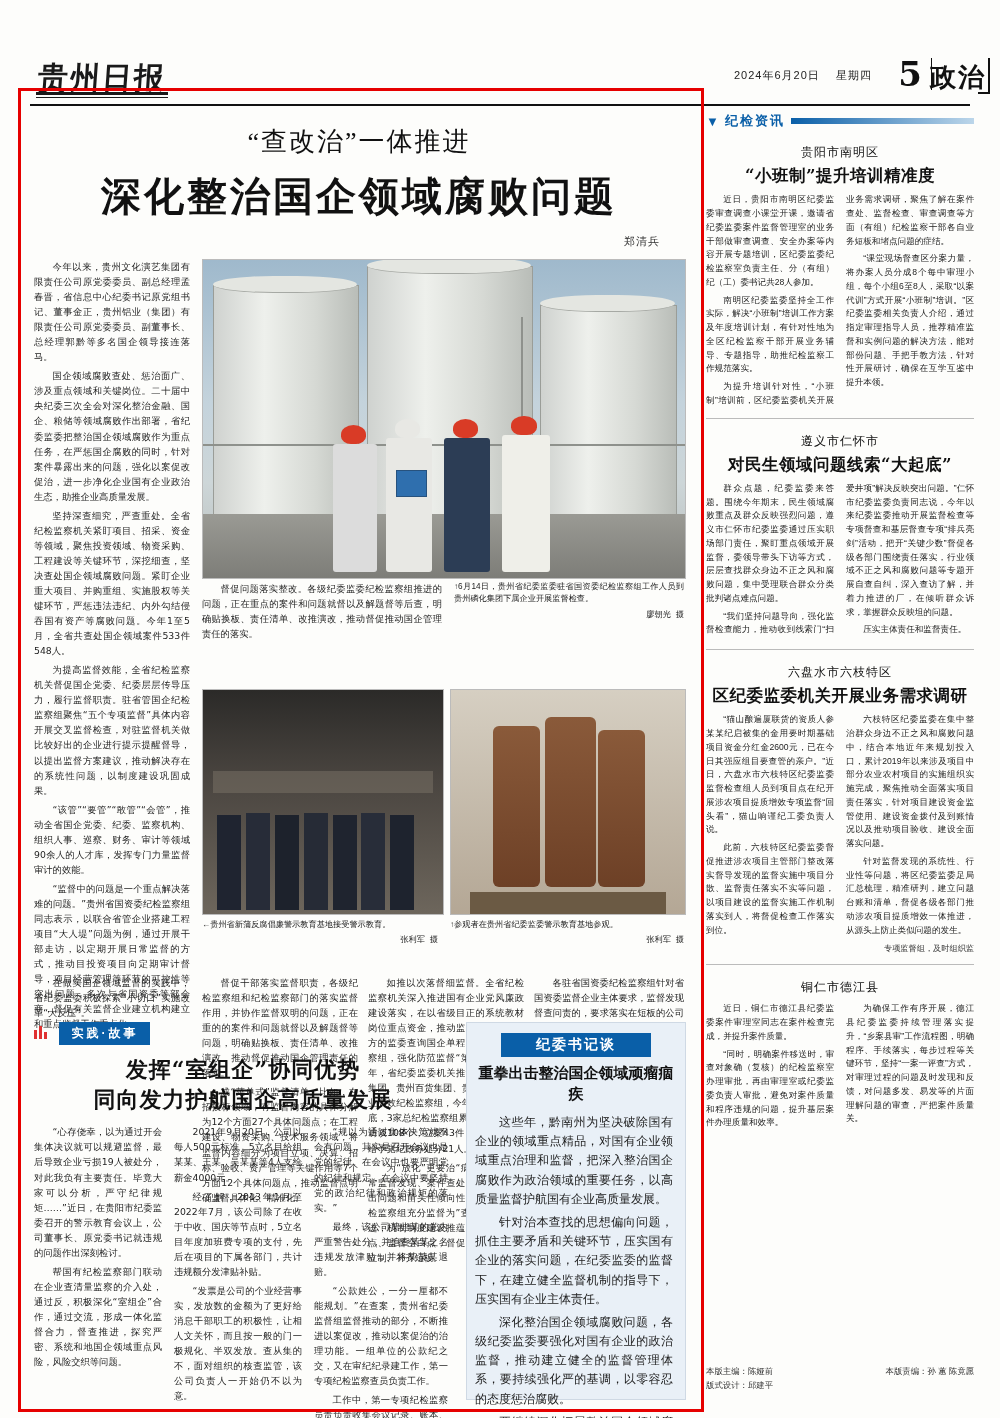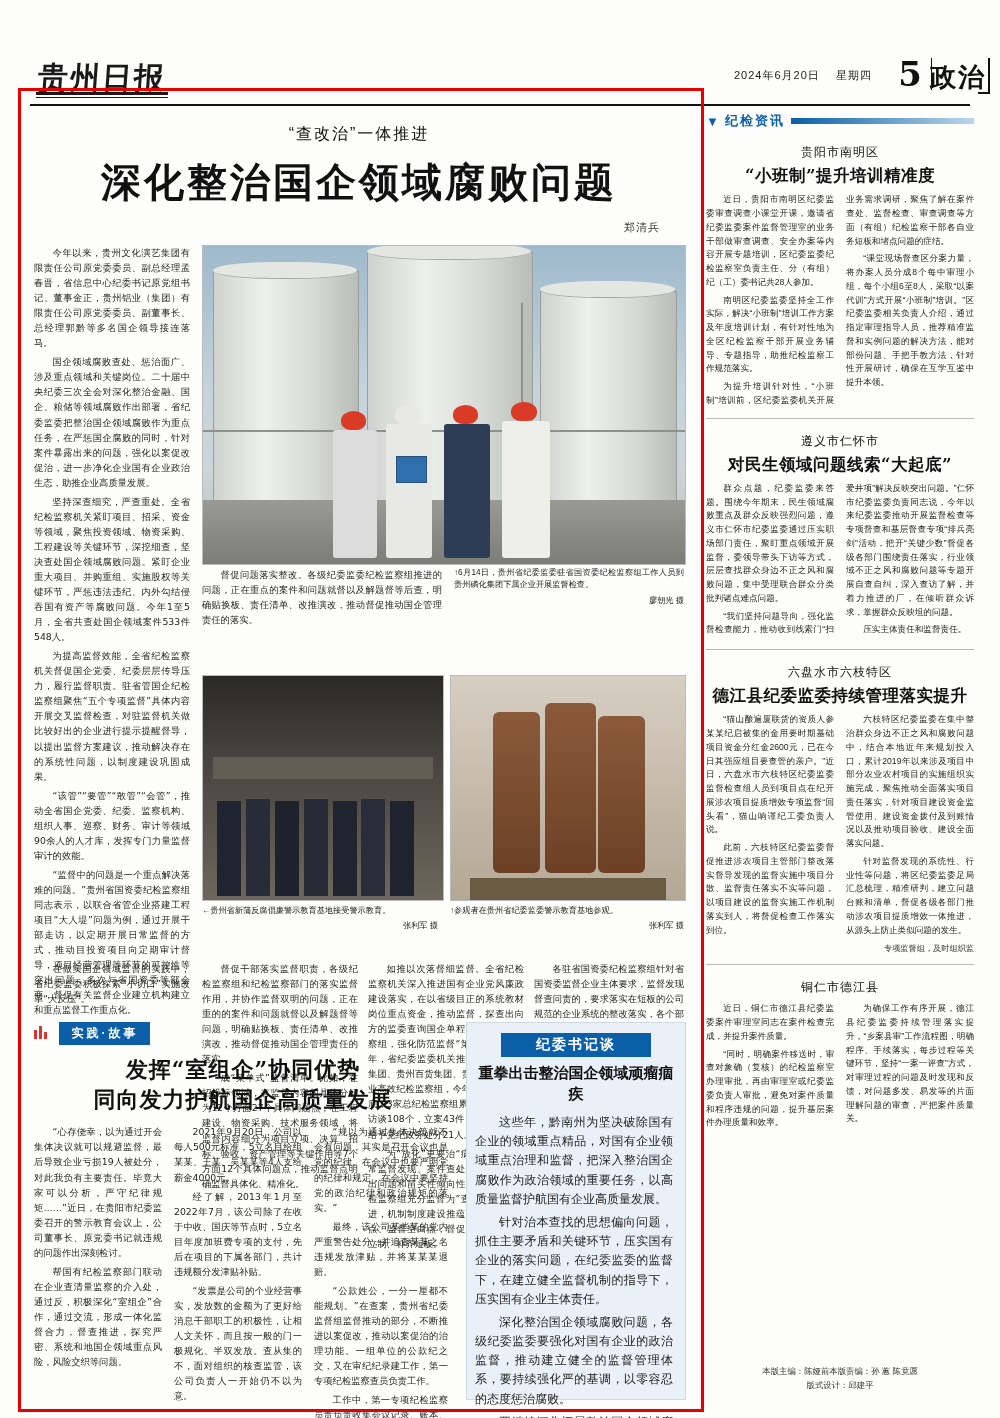--- a/index.html
+++ b/index.html
@@ -33,22 +33,22 @@
 
   
   .redframe{
     position:absolute;left:18px;top:88px;width:680px;height:1318px;
     border:3px solid #e60000;pointer-events:none;z-index:40;
   }
 
   
   .main-col{position:absolute;left:34px;top:112px;width:650px;}
   .kicker{
-    text-align:center;font-family:Liberation Sans, sans-serif;
-    font-size:16px;color:#111;letter-spacing:2px;margin-top:12px;
+    text-align:center;font-family:Liberation Serif, serif;
+    font-size:26px;color:#111;letter-spacing:2px;margin-top:12px;
   }
   .headline{
     text-align:center;font-family:"DejaVu Serif","Liberation Serif",serif;
     font-size:40px;font-weight:bold;color:#111;letter-spacing:3px;margin-top:10px;
   }
   .byline{text-align:right;font-size:11px;color:#333;margin-top:10px;padding-right:24px;letter-spacing:1px;}
 
   .body-cols{margin-top:10px;position:relative;}
   .col{
     font-size:9.3px;line-height:1.62;color:#1d1d1d;text-align:justify;
@@ -70,21 +70,21 @@
   .ground{position:absolute;left:0;right:0;bottom:0;height:64px;background:linear-gradient(#9a9a94,#7d7d78);}
   .person{position:absolute;border-radius:3px;}
   .helmet{position:absolute;border-radius:50% 50% 40% 40%;}
 
   .stat{position:absolute;background:linear-gradient(#8a5a3a,#6d4026);}
   .hallwall{position:absolute;inset:0;background:linear-gradient(#2b2a28 0%,#4a4540 40%,#6d665c 100%);}
 
   .cap{
     font-size:8.2px;line-height:1.5;color:#222;text-align:justify;
   }
-  .cap .src{display:block;text-align:right;margin-top:3px;}
+  .cap .src{display:block;text-align:right;margin-top:3px;font-family:Liberation Mono, monospace;}
 
   
   .bottom-wrap{position:absolute;left:34px;top:1022px;width:650px;height:376px;}
   .tag{
     display:inline-block;background:#0a5fa8;color:#fff;font-size:12px;font-weight:bold;
     padding:3px 12px;letter-spacing:3px;
   }
   .tag-bars{display:inline-block;vertical-align:-2px;margin-right:6px;}
   .tag-bars i{display:inline-block;width:3px;background:#e03131;margin-right:2px;}
   .subhead{
@@ -117,21 +117,21 @@
     font-size:16.5px;color:#111;letter-spacing:0.5px;margin-top:4px;line-height:1.35;
   }
   .rc-body{margin-top:6px;column-count:2;column-gap:12px;font-size:8.6px;line-height:1.6;text-align:justify;color:#1d1d1d;}
   .rc-body p{margin:0 0 4px 0;text-indent:2em;}
   .rc-sign{font-size:8.2px;text-align:right;color:#333;margin-top:2px;}
   .rc-rule{height:1px;background:#bbb;margin-top:10px;}
 
   .footer-credits{
     position:absolute;left:706px;top:1364px;width:268px;font-size:8.4px;color:#333;line-height:1.7;
   }
-  .fc-row{display:flex;justify-content:center;}
+  .fc-row{display:flex;justify-content:space-between;}
 </style>
 </head>
 <body>
 
 <div class="page">
 
   <div class="masthead">
     <div class="logo">贵州日报</div>
     <div class="logo-underline"></div>
     <div class="logo-underline2"></div>
@@ -316,21 +316,21 @@
       <div class="rc-body">
         <p>群众点题，纪委监委来答题。围绕今年期末，民生领域腐败重点及群众反映强烈问题，遵义市仁怀市纪委监委通过压实职场部门责任，聚盯重点领域开展监督，委领导带头下访等方式，层层查找群众身边不正之风和腐败问题，集中受理联合群众分类批判诸点难点问题。</p>
         <p>“我们坚持问题导向，强化监督检查能力，推动收到线索门“扫爱井项”解决反映突出问题。”仁怀市纪委监委负责同志说，今年以来纪委监委推动开展监督检查等专项督查和基层督查专项“排兵亮剑”活动，把开“关键少数”督促各级各部门围绕责任落实，行业领域不正之风和腐败问题等专题开展自查自纠，深入查访了解，并着力推进的厂，在倾听群众诉求，掌握群众反映坦的问题。</p>
         <p>压实主体责任和监督责任。</p>
       </div>
       <div class="rc-rule"></div>
     </div>
 
     <div class="rc-item">
       <div class="rc-loc">六盘水市六枝特区</div>
-      <div class="rc-title">德江县纪委监委持续管理落实提升</div>
+      <div class="rc-title">区纪委监委机关开展业务需求调研</div>
       <div class="rc-body">
         <p>“猫山酿遍厦联货的资质人参某某纪启被集的金用要时期基础项目资金分红金2600元，已在今日其强应组目要查管的亲户。”近日，六盘水市六枝特区纪委监委监督检查组人员到项目点在纪开展涉农项目提质增效专项监督“回头看”，猫山响谨纪工委负责人说。</p>
         <p>此前，六枝特区纪委监委督促推进涉农项目主管部门整改落实督导发现的监督实施中项目分散、监督责任落实不实等问题，以项目建设的监督实施工作机制落实到人，将督促检查工作落实到位。</p>
         <p>六枝特区纪委监委在集中整治群众身边不正之风和腐败问题中，结合本地近年来规划投入口，累计2019年以来涉及项目中部分农业农村项目的实施组织实施完成，聚焦推动全面落实项目责任落实，针对项目建设资金监管使用、建设资金拨付及到账情况以及推动项目验收、建设全面落实问题。</p>
         <p>针对监督发现的系统性、行业性等问题，将区纪委监委足局汇总梳理，精准研判，建立问题台账和清单，督促各级各部门推动涉农项目提质增效一体推进，从源头上防止类似问题的发生。</p>
       </div>
       <div class="rc-sign">专项监督组，及时组织监</div>
       <div class="rc-rule"></div>
     </div>
 

